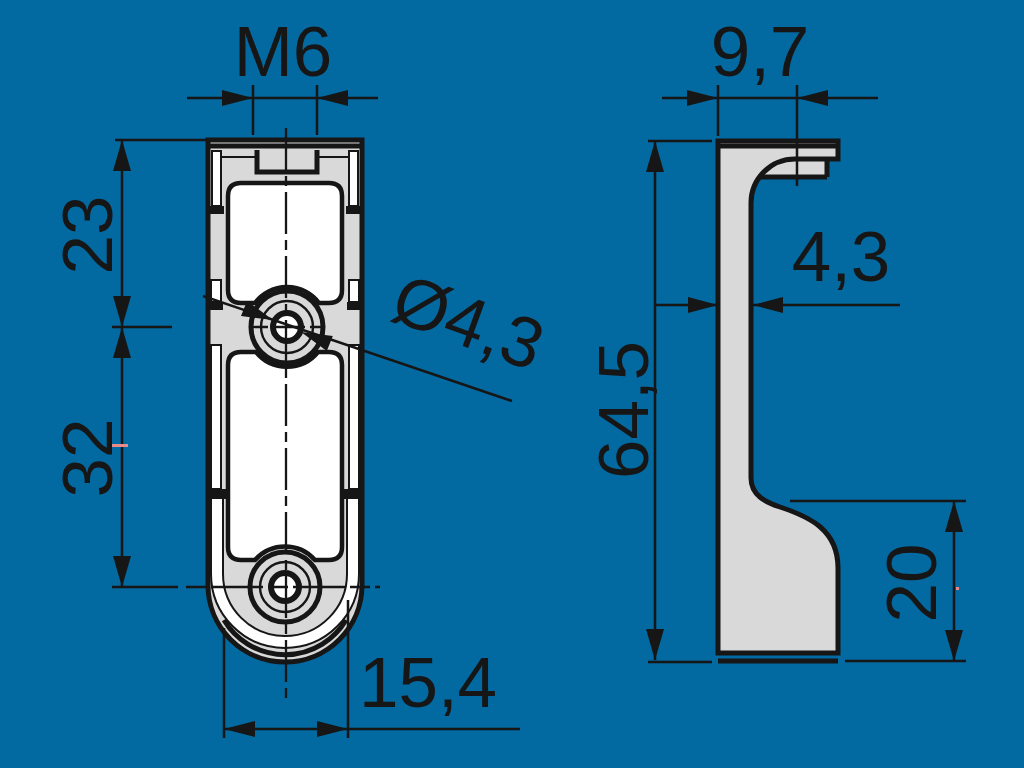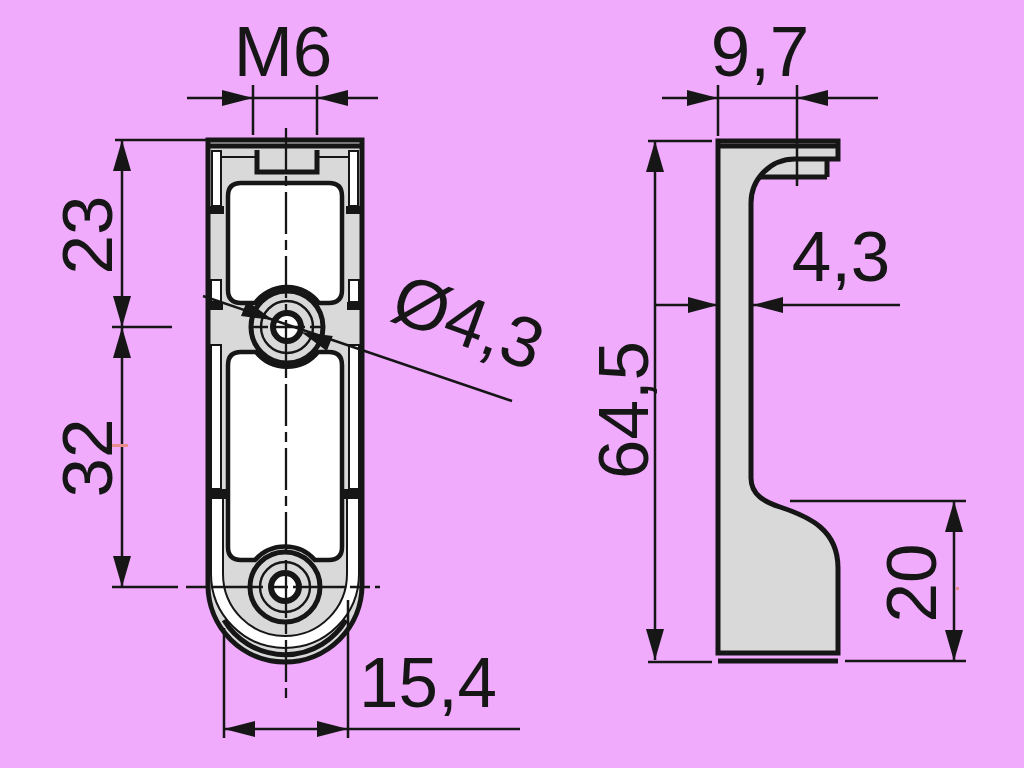--- a/index.html
+++ b/index.html
@@ -1,16 +1,16 @@
 <!DOCTYPE html>
 <html><head>
 <meta charset="utf-8">
 <style>
   html,body{margin:0;padding:0;background:#ffffff;}
-  .canvas{position:relative;width:1024px;height:768px;background:#f0abfc;overflow:hidden;
+  .canvas{position:relative;width:1024px;height:768px;background:#0369a1;overflow:hidden;
           font-family:"Liberation Sans", sans-serif;}
   svg{display:block;}
   .part{fill:#d9d9d9;stroke:#161616;stroke-width:5;stroke-linejoin:miter;}
   .cut{fill:#ffffff;stroke:#161616;stroke-width:4.5;}
   .thin{fill:none;stroke:#161616;stroke-width:2.2;}
   .med{fill:none;stroke:#161616;stroke-width:5;}
   .dim{fill:none;stroke:#161616;stroke-width:2.5;}
   .arrow{fill:#161616;stroke:none;}
   .cap{fill:#161616;stroke:none;}
   text{fill:#161616;font-family:"Liberation Sans", sans-serif;font-size:71px;}

